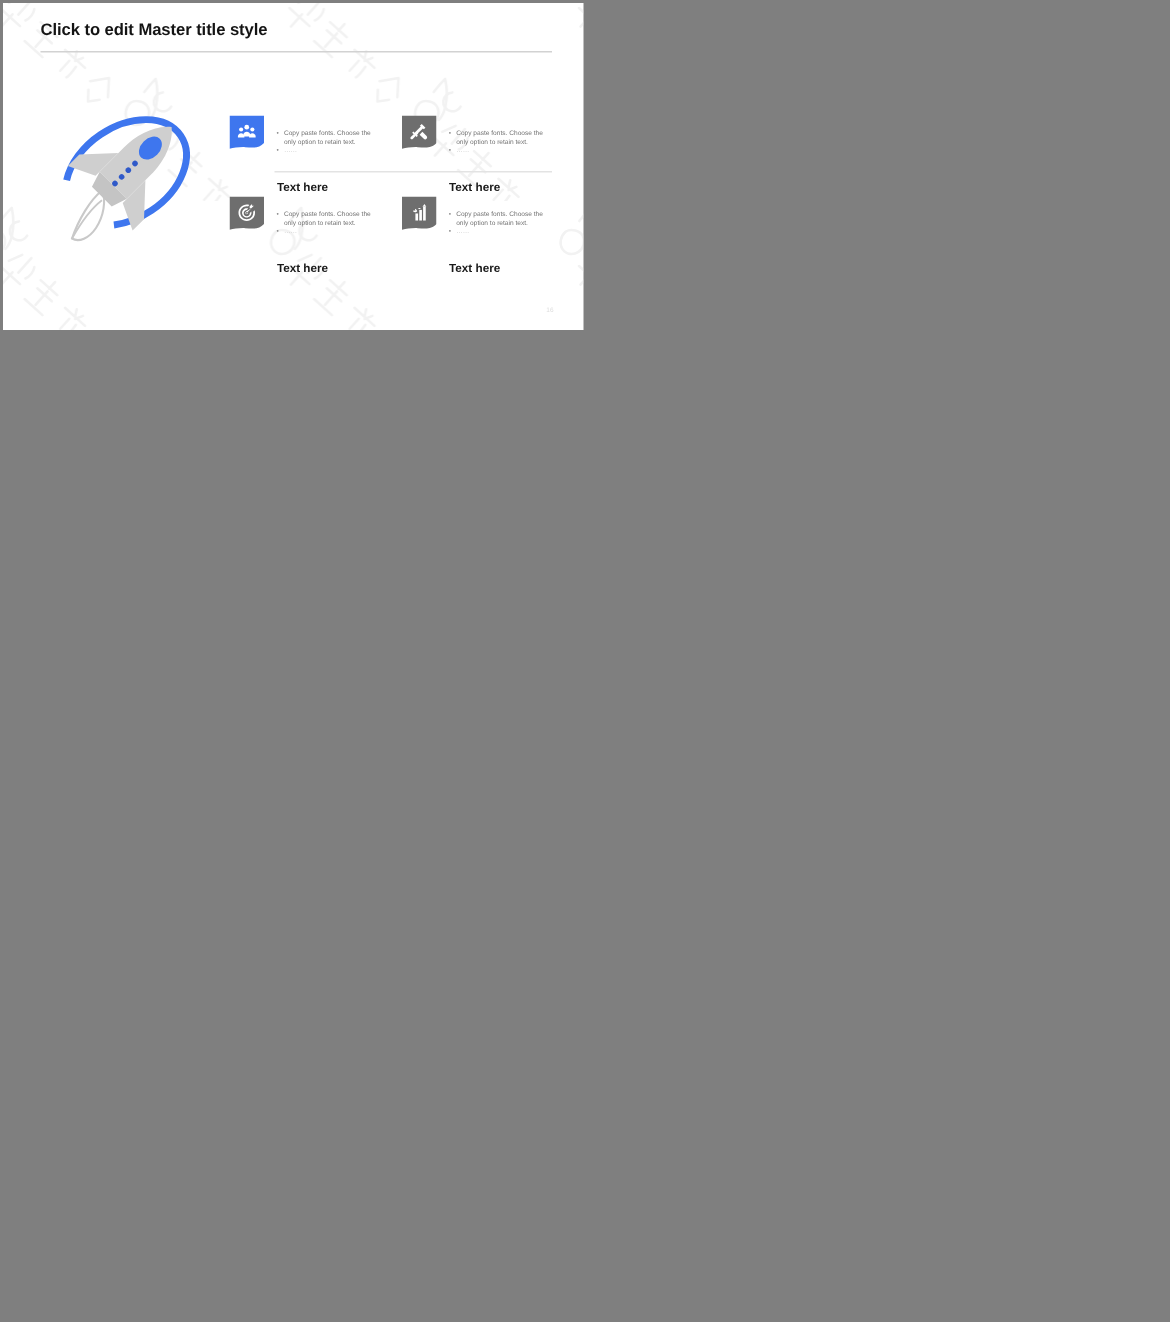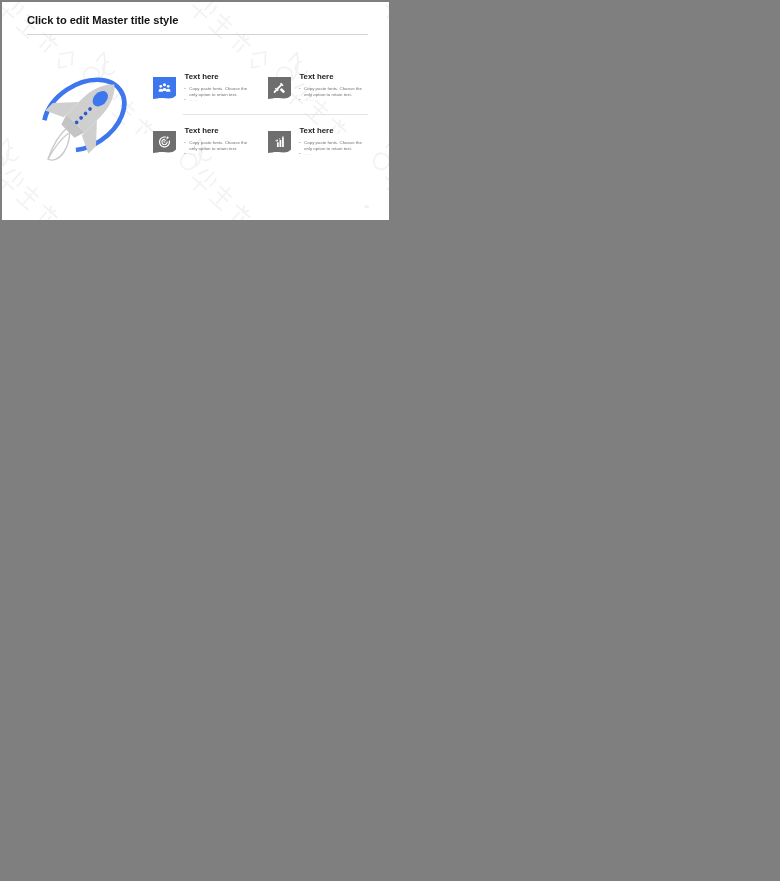--- a/index.html
+++ b/index.html
@@ -8,21 +8,21 @@
   #deck{position:relative;width:693px;height:881px;box-sizing:border-box;
         display:grid;grid-template-columns:387px 387px;grid-template-rows:repeat(4,217.75px);
         gap:2px;padding:2px;}
   .slide{position:relative;background:#fff;overflow:hidden;}
   .wm{position:absolute;left:0;top:0;width:387px;height:218px;pointer-events:none;}
   .art{position:absolute;left:0;top:0;}
   .ttl{position:absolute;left:25px;top:11.6px;font-size:11.1px;font-weight:bold;color:#141414;
        letter-spacing:-0.05px;white-space:nowrap;}
   .ttlrule{position:absolute;left:25px;width:341px;top:31.5px;height:1px;background:#d2d2d2;}
   .pnum{position:absolute;right:20px;top:202px;font-size:4.3px;color:#dcdcdc;}
-  .h{font-weight:bold;color:#1a1a1a;white-space:nowrap;}
+  .h{font-weight:bold;color:#1a1a1a;white-space:nowrap;margin-top:48px;}
   .b{color:#737373;}
   .blk{position:absolute;}
   .dots{color:#c9c9c9;}
   .bl{position:absolute;color:#8a8a8a;}
 </style>
 </head>
 <body>
 
 <svg width="0" height="0" style="position:absolute" aria-hidden="true">
     <defs>

